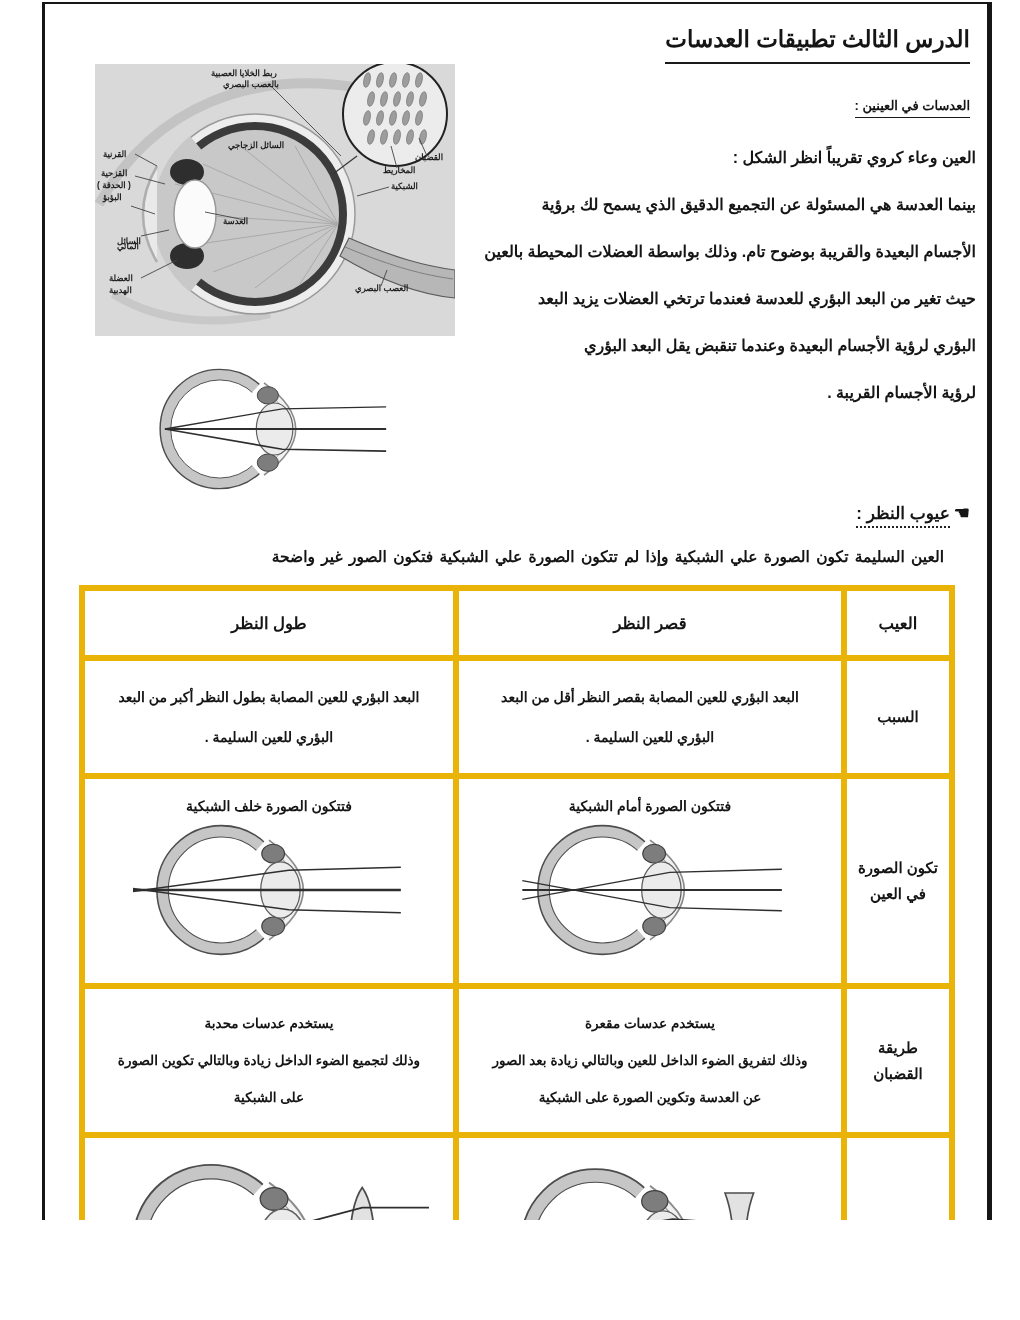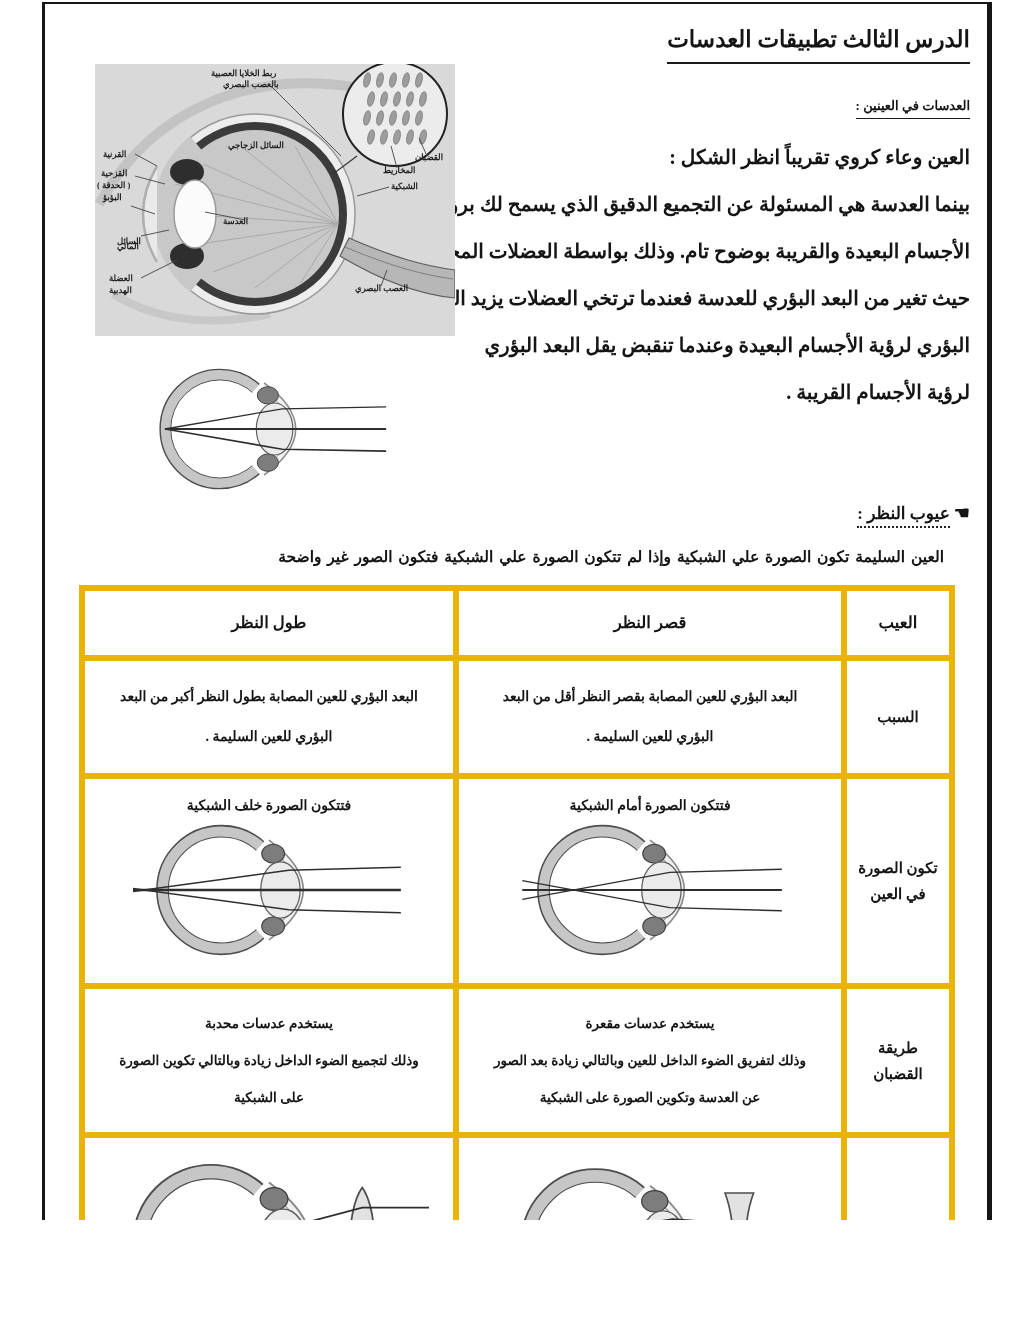--- a/index.html
+++ b/index.html
@@ -1,25 +1,25 @@
 <!DOCTYPE html>
 <html dir="rtl" lang="ar"><head>
 <meta charset="utf-8">
 <style>
   html,body{margin:0;padding:0;background:#fff}
   .page{position:relative;width:1020px;height:1220px;background:#fff;overflow:hidden;
-        font-family:Liberation Serif, serif;color:#151515;direction:rtl}
+        font-family:Liberation Sans, sans-serif;color:#151515;direction:rtl}
   .frame{position:absolute;left:42px;top:2px;width:950px;height:1302px;box-sizing:border-box;
          border-left:3px solid #161616;border-top:2px solid #161616;
          border-right:5px solid #161616;border-bottom:13px solid #161616}
   .title{position:absolute;top:26px;right:50px;font-size:23px;font-weight:bold;
          padding-bottom:9px;border-bottom:2.5px solid #1a1a1a;white-space:nowrap}
   .intro-head{position:absolute;top:98px;right:50px;font-size:13px;font-weight:bold;
          padding-bottom:4px;border-bottom:1.5px solid #1a1a1a;white-space:nowrap}
-  .para{position:absolute;top:134px;right:50px;font-size:20px;font-weight:bold}
+  .para{position:absolute;top:134px;right:44px;font-size:16px;font-weight:bold}
   .para .line{line-height:47px;white-space:nowrap}
   
   .figure{position:absolute;left:95px;top:64px;width:360px;height:272px}
   .figure svg{position:absolute;left:0;top:0}
   .alabel{position:absolute;font-size:8.5px;font-weight:bold;color:#222;white-space:nowrap;line-height:10px}
   
   .normal-eye{position:absolute;left:138px;top:360px;width:252px;height:138px}
   
   .defects-head{position:absolute;top:502px;right:50px;font-size:17px;font-weight:bold;white-space:nowrap}
   .defects-head .txt{border-bottom:2px dotted #222;padding-bottom:3px}

